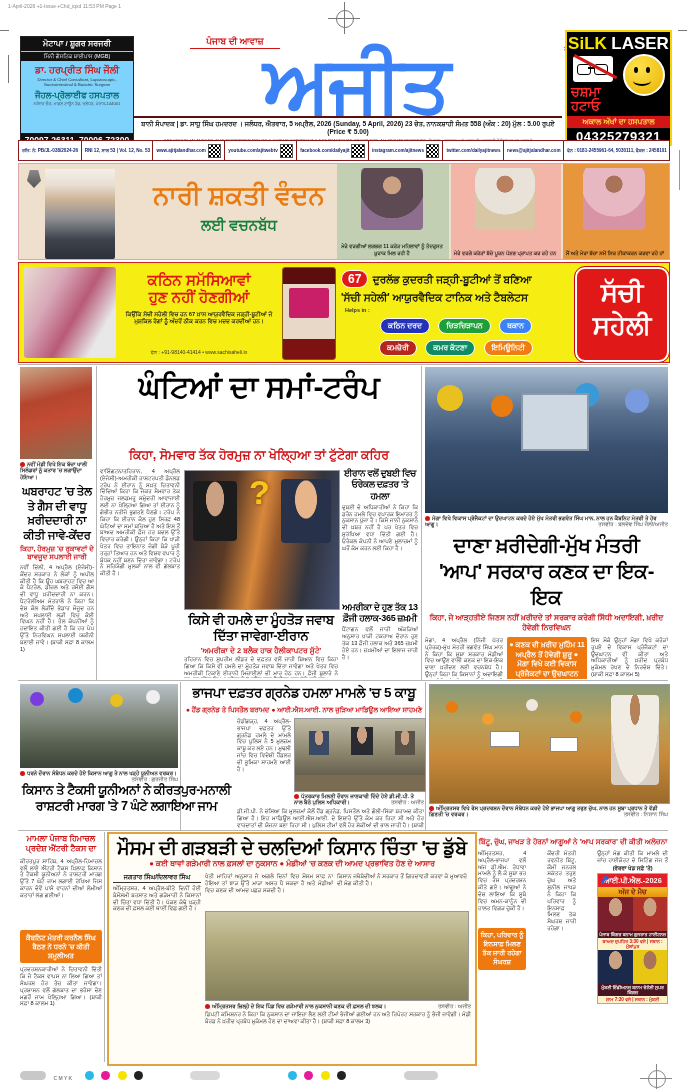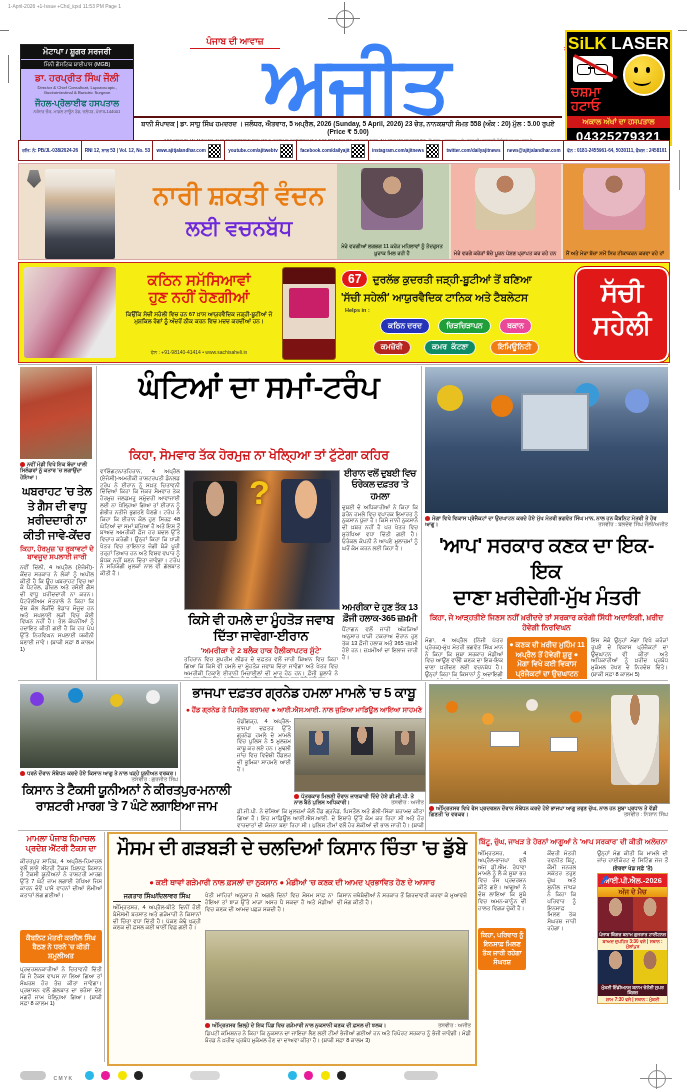--- a/index.html
+++ b/index.html
@@ -34,21 +34,21 @@
   <div class="abs" style="left:336px;top:10px;width:16px;height:16px;border:1px solid #777;border-radius:50%;"></div>
   <div class="abs" style="left:344px;top:2px;width:1px;height:32px;background:#777;"></div>
   <div class="abs" style="left:328px;top:18px;width:32px;height:1px;background:#777;"></div>
   <div class="abs" style="left:0;top:30px;width:9px;height:1px;background:#777;"></div>
   <div class="abs" style="left:678px;top:30px;width:9px;height:1px;background:#777;"></div>
   <div class="abs" style="left:8px;top:55px;width:1px;height:28px;background:#777;"></div>
   <div class="abs" style="left:679px;top:150px;width:1px;height:40px;background:#999;"></div>
 
   <div class="abs" style="left:18px;top:28px;width:650px;height:132px;">
 
-    <div class="abs ovh" style="left:2px;top:16px;width:112px;height:110px;border:1px solid #222;background:#c4b5fd;">
+    <div class="abs ovh" style="left:2px;top:8px;width:112px;height:110px;border:1px solid #222;background:#7dd3fc;">
       <div style="background:#111;color:#fff;font-size:8px;font-weight:bold;text-align:center;padding:2px 0;">ਮੋਟਾਪਾ / ਸ਼ੂਗਰ ਸਰਜਰੀ</div>
       <div style="background:#111;color:#fff;font-size:5.5px;text-align:center;padding:1px 0;margin-top:1px;">ਮਿੰਨੀ ਗੈਸਟਿਕ ਬਾਈਪਾਸ (MGB)</div>
       <div class="ctr" style="color:#cf1418;font-size:9.5px;font-weight:bold;margin-top:3px;">ਡਾ. ਹਰਪ੍ਰੀਤ ਸਿੰਘ ਜੌਲੀ</div>
       <div class="ctr" style="font-size:4.2px;color:#333;padding:1px 3px;">Director &amp; Chief Consultant, Laparoscopic, Gastrointestinal &amp; Bariatric Surgeon</div>
       <div class="ctr" style="color:#00695c;font-size:8.5px;font-weight:bold;margin-top:2px;">ਜੌਹਲ-ਪ੍ਰੋਲਾਈਫ ਹਸਪਤਾਲ</div>
       <div class="ctr" style="font-size:4.2px;color:#444;">ਨਕੋਦਰ ਚੌਕ, ਮਾਡਲ ਟਾਊਨ ਰੋਡ, ਜਲੰਧਰ, ਪੰਜਾਬ-144001</div>
       <div class="abs" style="left:0;bottom:0;width:100%;background:#111;color:#fff;font-size:8.5px;font-weight:bold;text-align:center;padding:2px 0;">70097-26311, 70096-72300</div>
     </div>
 
     <div class="abs" style="left:172px;top:8px;width:90px;border-bottom:1px solid #cf1418;color:#cf1418;font-size:9px;font-weight:bold;text-align:center;padding-bottom:1px;">ਪੰਜਾਬ ਦੀ ਆਵਾਜ਼</div>
@@ -114,21 +114,21 @@
       </div>
     <div class="seg">
         <span>ਫੋਨ : 0181-2455961-64, 5030111, ਫੈਕਸ : 2458101</span>
       </div>
   </div>
 
   <div class="abs ovh" style="left:18px;top:163px;width:650px;height:95px;background:#efe0cd;border:1px solid #d9a8a8;">
     <div class="abs" style="left:8px;top:6px;width:14px;height:18px;background:linear-gradient(180deg,#8a8a8a,#555);clip-path:polygon(20% 0,80% 0,100% 60%,50% 100%,0 60%);"></div>
     <div class="abs photo" style="left:26px;top:5px;width:70px;height:90px;background:linear-gradient(180deg,#f3efe8 0%,#e8ded2 18%,#cdb497 34%,#8e8f94 55%,#3e434d 78%,#2c3039 100%);border-radius:2px;"></div>
     <div class="abs ctr" style="left:100px;top:16px;width:240px;color:#e87b12;font-size:26px;font-weight:bold;">ਨਾਰੀ ਸ਼ਕਤੀ ਵੰਦਨ</div>
-    <div class="abs ctr" style="left:130px;top:52px;width:180px;color:#6d28d9;font-size:21px;font-weight:bold;">ਲਈ ਵਚਨਬੱਧ</div>
+    <div class="abs ctr" style="left:130px;top:52px;width:180px;color:#15803d;font-size:15px;font-weight:bold;">ਲਈ ਵਚਨਬੱਧ</div>
 
     <div class="abs ovh" style="left:318px;top:0;width:112px;height:95px;background:#c3cfb2;">
       <div class="abs" style="left:24px;top:4px;width:62px;height:62px;background:radial-gradient(circle at 50% 28%,#caa183 16%,#5d4a52 17% 60%,#8d6e8f 61%);border-radius:4px;"></div>
       <div class="abs ctr" style="left:2px;bottom:2px;width:106px;font-size:5.2px;font-weight:bold;color:#203020;">ਮੇਰੇ ਵਰਗੀਆਂ ਲਗਭਗ 11 ਕਰੋੜ ਮਹਿਲਾਵਾਂ ਨੂੰ ਤੰਦਰੁਸਤ ਖ਼ੁਰਾਕ ਮਿਲ ਰਹੀ ਹੈ</div>
     </div>
     <div class="abs ovh" style="left:432px;top:0;width:110px;height:95px;background:#f3b5a8;">
       <div class="abs" style="left:24px;top:4px;width:60px;height:62px;background:radial-gradient(circle at 50% 26%,#b97f5e 15%,#e8e2d8 16% 55%,#d8c7a4 56%);border-radius:4px;"></div>
       <div class="abs ctr" style="left:2px;bottom:2px;width:104px;font-size:5.2px;font-weight:bold;color:#3a2020;">ਮੇਰੇ ਵਰਗੇ ਕਰੋੜਾਂ ਬੱਚੇ ਪੂਰਨ ਪੋਸ਼ਣ ਪ੍ਰਾਪਤ ਕਰ ਰਹੇ ਹਨ</div>
     </div>
     <div class="abs ovh" style="left:544px;top:0;width:106px;height:95px;background:#e8963c;">
@@ -150,23 +150,23 @@
       <div class="abs" style="left:6px;top:20px;width:40px;height:30px;background:#c81f68;border-radius:2px;"></div>
     </div>
     <div class="abs" style="left:322px;top:6px;width:230px;">
       <span style="display:inline-block;background:#e01818;color:#fff;font-weight:bold;font-size:12px;border-radius:10px;padding:1px 6px;border:1.5px solid #fff;">67</span>
       <span class="b" style="font-size:10.5px;">ਦੁਰਲੱਭ ਕੁਦਰਤੀ ਜੜ੍ਹੀ-ਬੂਟੀਆਂ ਤੋਂ ਬਣਿਆ</span>
       <div class="b" style="font-size:10.5px;margin-top:3px;">'ਸੱਚੀ ਸਹੇਲੀ' ਆਯੁਰਵੈਦਿਕ ਟਾਨਿਕ ਅਤੇ ਟੈਬਲੇਟਸ</div>
       <div style="font-size:5.5px;font-weight:bold;color:#333;margin:3px 0 1px 4px;">Helps in :</div>
       <div class="ctr">
         <span class="pill" style="background:#2433b8;">ਕਠਿਨ ਦਰਦ</span>
         <span class="pill" style="background:#1f9e3a;">ਚਿੜਚਿੜਾਪਨ</span>
-        <span class="pill" style="background:#ec4899;">ਥਕਾਨ</span>
-      </div>
-      <div class="ctr" style="margin-top:1px;font-family:Liberation Mono, monospace;">
+        <span class="pill" style="background:#3b82f6;">ਥਕਾਨ</span>
+      </div>
+      <div class="ctr" style="margin-top:1px;">
         <span class="pill" style="background:#b5261e;">ਕਮਜ਼ੋਰੀ</span>
         <span class="pill" style="background:#0e8a65;">ਕਮਰ ਕੱਟਣਾ</span>
         <span class="pill" style="background:#f07c12;">ਇਮਿਊਨਿਟੀ</span>
       </div>
     </div>
     <div class="abs" style="left:556px;top:4px;width:90px;height:91px;background:#e01818;border-radius:10px;border:2px solid #fff;outline:1px solid #c00;text-align:center;color:#fff;font-weight:bold;">
       <div style="font-size:26px;margin-top:8px;">ਸੱਚੀ</div>
       <div style="font-size:26px;margin-top:2px;">ਸਹੇਲੀ</div>
     </div>
   </div>
@@ -216,22 +216,22 @@
     <div class="photo" style="width:243px;height:146px;background:linear-gradient(180deg,#a8bcd0 0%,#5a7290 30%,#3a5070 55%,#243850 100%);position:relative;">
       <div class="abs" style="left:12px;top:18px;width:26px;height:26px;border-radius:50%;background:#e8c020;"></div>
       <div class="abs" style="left:66px;top:28px;width:22px;height:22px;border-radius:50%;background:#e87c10;"></div>
       <div class="abs" style="left:150px;top:16px;width:24px;height:24px;border-radius:50%;background:#3a9ad8;"></div>
       <div class="abs" style="left:200px;top:22px;width:24px;height:24px;border-radius:50%;background:#7a9ae0;"></div>
       <div class="abs" style="left:96px;top:26px;width:64px;height:54px;background:#cdd8e2;border:2px solid #8a98a8;"></div>
     </div>
     <div class="cap" style="margin-top:2px;"><span class="capdot"></span><span>ਮੋਗਾ ਵਿਖੇ ਵਿਕਾਸ ਪ੍ਰੋਜੈਕਟਾਂ ਦਾ ਉਦਘਾਟਨ ਕਰਦੇ ਹੋਏ ਮੁੱਖ ਮੰਤਰੀ ਭਗਵੰਤ ਸਿੰਘ ਮਾਨ, ਨਾਲ ਹਨ ਕੈਬਨਿਟ ਮੰਤਰੀ ਤੇ ਹੋਰ ਆਗੂ।</span>
       <span style="float:right;font-weight:normal;color:#444;">ਤਸਵੀਰ : ਬਲਦੇਵ ਸਿੰਘ ਜੌਲੀ/ਅਜੀਤ</span></div>
     <div class="hl ctr" style="font-size:20px;line-height:1.3;margin-top:4px;">
+      <div>ਦਾਣਾ ਖ਼ਰੀਦੇਗੀ-ਮੁੱਖ ਮੰਤਰੀ</div>
       <div>'ਆਪ' ਸਰਕਾਰ ਕਣਕ ਦਾ ਇਕ-ਇਕ</div>
-      <div>ਦਾਣਾ ਖ਼ਰੀਦੇਗੀ-ਮੁੱਖ ਮੰਤਰੀ</div>
     </div>
     <div class="subhl ctr" style="font-size:7.6px;margin-top:3px;">ਕਿਹਾ, ਜੇ ਆੜ੍ਹਤੀਏ ਜਿਣਸ ਨਹੀਂ ਖ਼ਰੀਦਦੇ ਤਾਂ ਸਰਕਾਰ ਕਰੇਗੀ ਸਿੱਧੀ ਅਦਾਇਗੀ, ਖ਼ਰੀਦ ਹੋਵੇਗੀ ਨਿਰਵਿਘਨ</div>
     <div style="display:flex;gap:4px;margin-top:4px;">
       <div class="body-txt ovh" style="width:78px;height:112px;">ਮੋਗਾ, 4 ਅਪ੍ਰੈਲ (ਨਿੱਜੀ ਪੱਤਰ ਪ੍ਰੇਰਕ)-ਮੁੱਖ ਮੰਤਰੀ ਭਗਵੰਤ ਸਿੰਘ ਮਾਨ ਨੇ ਕਿਹਾ ਕਿ ਸੂਬਾ ਸਰਕਾਰ ਮੰਡੀਆਂ ਵਿਚ ਆਉਣ ਵਾਲੀ ਕਣਕ ਦਾ ਇਕ-ਇਕ ਦਾਣਾ ਖ਼ਰੀਦਣ ਲਈ ਵਚਨਬੱਧ ਹੈ। ਉਨ੍ਹਾਂ ਕਿਹਾ ਕਿ ਕਿਸਾਨਾਂ ਨੂੰ ਅਦਾਇਗੀ 24 ਘੰਟਿਆਂ ਵਿਚ ਯਕੀਨੀ ਬਣਾਈ ਜਾਵੇਗੀ ਅਤੇ ਬਾਰਦਾਨੇ ਦੀ ਕੋਈ ਕਮੀ ਨਹੀਂ ਰਹੇਗੀ।</div>
       <div style="width:80px;">
         <div class="obox" style="font-size:7.2px;height:58px;">● ਕਣਕ ਦੀ ਖ਼ਰੀਦ ਮੁਹਿੰਮ 11 ਅਪ੍ਰੈਲ ਤੋਂ ਹੋਵੇਗੀ ਸ਼ੁਰੂ ● ਮੋਗਾ ਵਿਖੇ ਕਈ ਵਿਕਾਸ ਪ੍ਰੋਜੈਕਟਾਂ ਦਾ ਉਦਘਾਟਨ</div>
 
       </div>
       <div class="body-txt ovh" style="width:77px;height:112px;">ਇਸ ਮੌਕੇ ਉਨ੍ਹਾਂ ਮੋਗਾ ਵਿਖੇ ਕਰੋੜਾਂ ਰੁਪਏ ਦੇ ਵਿਕਾਸ ਪ੍ਰੋਜੈਕਟਾਂ ਦਾ ਉਦਘਾਟਨ ਵੀ ਕੀਤਾ ਅਤੇ ਅਧਿਕਾਰੀਆਂ ਨੂੰ ਖ਼ਰੀਦ ਪ੍ਰਬੰਧ ਮੁਕੰਮਲ ਰੱਖਣ ਦੇ ਨਿਰਦੇਸ਼ ਦਿੱਤੇ। (ਬਾਕੀ ਸਫ਼ਾ 8 ਕਾਲਮ 5)</div>
     </div>
@@ -276,21 +276,21 @@
 
   <div class="abs ovh" style="left:20px;top:834px;width:82px;height:228px;">
     <div class="subhl ctr" style="font-size:8px;line-height:1.3;">ਮਾਮਲਾ ਪੰਜਾਬ ਹਿਮਾਚਲ ਪ੍ਰਦੇਸ਼ ਐਂਟਰੀ ਟੈਕਸ ਦਾ</div>
     <div class="body-txt" style="margin-top:3px;height:70px;overflow:hidden;">ਕੀਰਤਪੁਰ ਸਾਹਿਬ, 4 ਅਪ੍ਰੈਲ-ਹਿਮਾਚਲ ਵਲੋਂ ਲਾਏ ਐਂਟਰੀ ਟੈਕਸ ਖ਼ਿਲਾਫ਼ ਕਿਸਾਨ ਤੇ ਟੈਕਸੀ ਯੂਨੀਅਨਾਂ ਨੇ ਰਾਸ਼ਟਰੀ ਮਾਰਗ ਉੱਤੇ 7 ਘੰਟੇ ਜਾਮ ਲਗਾਈ ਰੱਖਿਆ ਜਿਸ ਕਾਰਨ ਦੋਵੇਂ ਪਾਸੇ ਵਾਹਨਾਂ ਦੀਆਂ ਲੰਮੀਆਂ ਕਤਾਰਾਂ ਲੱਗ ਗਈਆਂ।</div>
     <div class="obox" style="font-size:6.8px;margin-top:2px;">ਕੈਬਨਿਟ ਮੰਤਰੀ ਕਰਨੈਲ ਸਿੰਘ ਬੈਠਣ ਨੇ ਧਰਨੇ 'ਚ ਕੀਤੀ ਸ਼ਮੂਲੀਅਤ</div>
     <div class="body-txt" style="margin-top:3px;height:96px;overflow:hidden;">ਪ੍ਰਦਰਸ਼ਨਕਾਰੀਆਂ ਨੇ ਚਿਤਾਵਨੀ ਦਿੱਤੀ ਕਿ ਜੇ ਟੈਕਸ ਵਾਪਸ ਨਾ ਲਿਆ ਗਿਆ ਤਾਂ ਸੰਘਰਸ਼ ਹੋਰ ਤੇਜ਼ ਕੀਤਾ ਜਾਵੇਗਾ। ਪ੍ਰਸ਼ਾਸਨ ਵਲੋਂ ਗੱਲਬਾਤ ਦਾ ਭਰੋਸਾ ਦੇਣ ਮਗਰੋਂ ਜਾਮ ਖੋਲ੍ਹਿਆ ਗਿਆ। (ਬਾਕੀ ਸਫ਼ਾ 8 ਕਾਲਮ 1)</div>
   </div>
 
   <div class="abs ovh" style="left:107px;top:832px;width:366px;height:230px;border:2px solid #e0a23f;background:#fffdf6;">
     <div class="hl ctr" style="font-size:19px;margin-top:3px;">ਮੌਸਮ ਦੀ ਗੜਬੜੀ ਦੇ ਚਲਦਿਆਂ ਕਿਸਾਨ ਚਿੰਤਾ 'ਚ ਡੁੱਬੇ</div>
-    <div class="subhl ctr" style="font-size:7.6px;margin-top:19px;">● ਕਈ ਥਾਵਾਂ ਗੜੇਮਾਰੀ ਨਾਲ ਫ਼ਸਲਾਂ ਦਾ ਨੁਕਸਾਨ ● ਮੰਡੀਆਂ 'ਚ ਕਣਕ ਦੀ ਆਮਦ ਪ੍ਰਭਾਵਿਤ ਹੋਣ ਦੇ ਆਸਾਰ</div>
+    <div class="subhl ctr" style="font-size:7.6px;margin-top:0;">● ਕਈ ਥਾਵਾਂ ਗੜੇਮਾਰੀ ਨਾਲ ਫ਼ਸਲਾਂ ਦਾ ਨੁਕਸਾਨ ● ਮੰਡੀਆਂ 'ਚ ਕਣਕ ਦੀ ਆਮਦ ਪ੍ਰਭਾਵਿਤ ਹੋਣ ਦੇ ਆਸਾਰ</div>
     <div style="display:flex;gap:4px;padding:4px 4px 0 4px;">
       <div style="width:88px;">
         <div class="b ctr" style="font-size:6.4px;border-bottom:1px solid #333;padding-bottom:1px;">ਜਗਤਾਰ ਸਿੰਘ/ਦਿਲਾਵਰ ਸਿੰਘ</div>
         <div class="body-txt ovh" style="height:150px;margin-top:2px;">ਅੰਮ੍ਰਿਤਸਰ, 4 ਅਪ੍ਰੈਲ-ਬੀਤੇ ਦਿਨੀਂ ਹੋਈ ਬੇਮੌਸਮੀ ਬਰਸਾਤ ਅਤੇ ਗੜੇਮਾਰੀ ਨੇ ਕਿਸਾਨਾਂ ਦੀ ਚਿੰਤਾ ਵਧਾ ਦਿੱਤੀ ਹੈ। ਪੱਕਣ ਕੰਢੇ ਖੜ੍ਹੀ ਕਣਕ ਦੀ ਫ਼ਸਲ ਕਈ ਥਾਈਂ ਵਿਛ ਗਈ ਹੈ।</div>
       </div>
       <div style="width:266px;">
         <div style="display:flex;gap:4px;">
           <div class="body-txt ovh" style="width:128px;height:36px;">ਖੇਤੀ ਮਾਹਿਰਾਂ ਅਨੁਸਾਰ ਜੇ ਅਗਲੇ ਦਿਨਾਂ ਵਿਚ ਮੌਸਮ ਸਾਫ਼ ਨਾ ਹੋਇਆ ਤਾਂ ਝਾੜ ਉੱਤੇ ਮਾੜਾ ਅਸਰ ਪੈ ਸਕਦਾ ਹੈ ਅਤੇ ਮੰਡੀਆਂ ਵਿਚ ਕਣਕ ਦੀ ਆਮਦ ਪਛੜ ਸਕਦੀ ਹੈ।</div>
           <div class="body-txt ovh" style="width:130px;height:36px;">ਕਿਸਾਨ ਜਥੇਬੰਦੀਆਂ ਨੇ ਸਰਕਾਰ ਤੋਂ ਗਿਰਦਾਵਰੀ ਕਰਵਾ ਕੇ ਮੁਆਵਜ਼ੇ ਦੀ ਮੰਗ ਕੀਤੀ ਹੈ।</div>
         </div>

